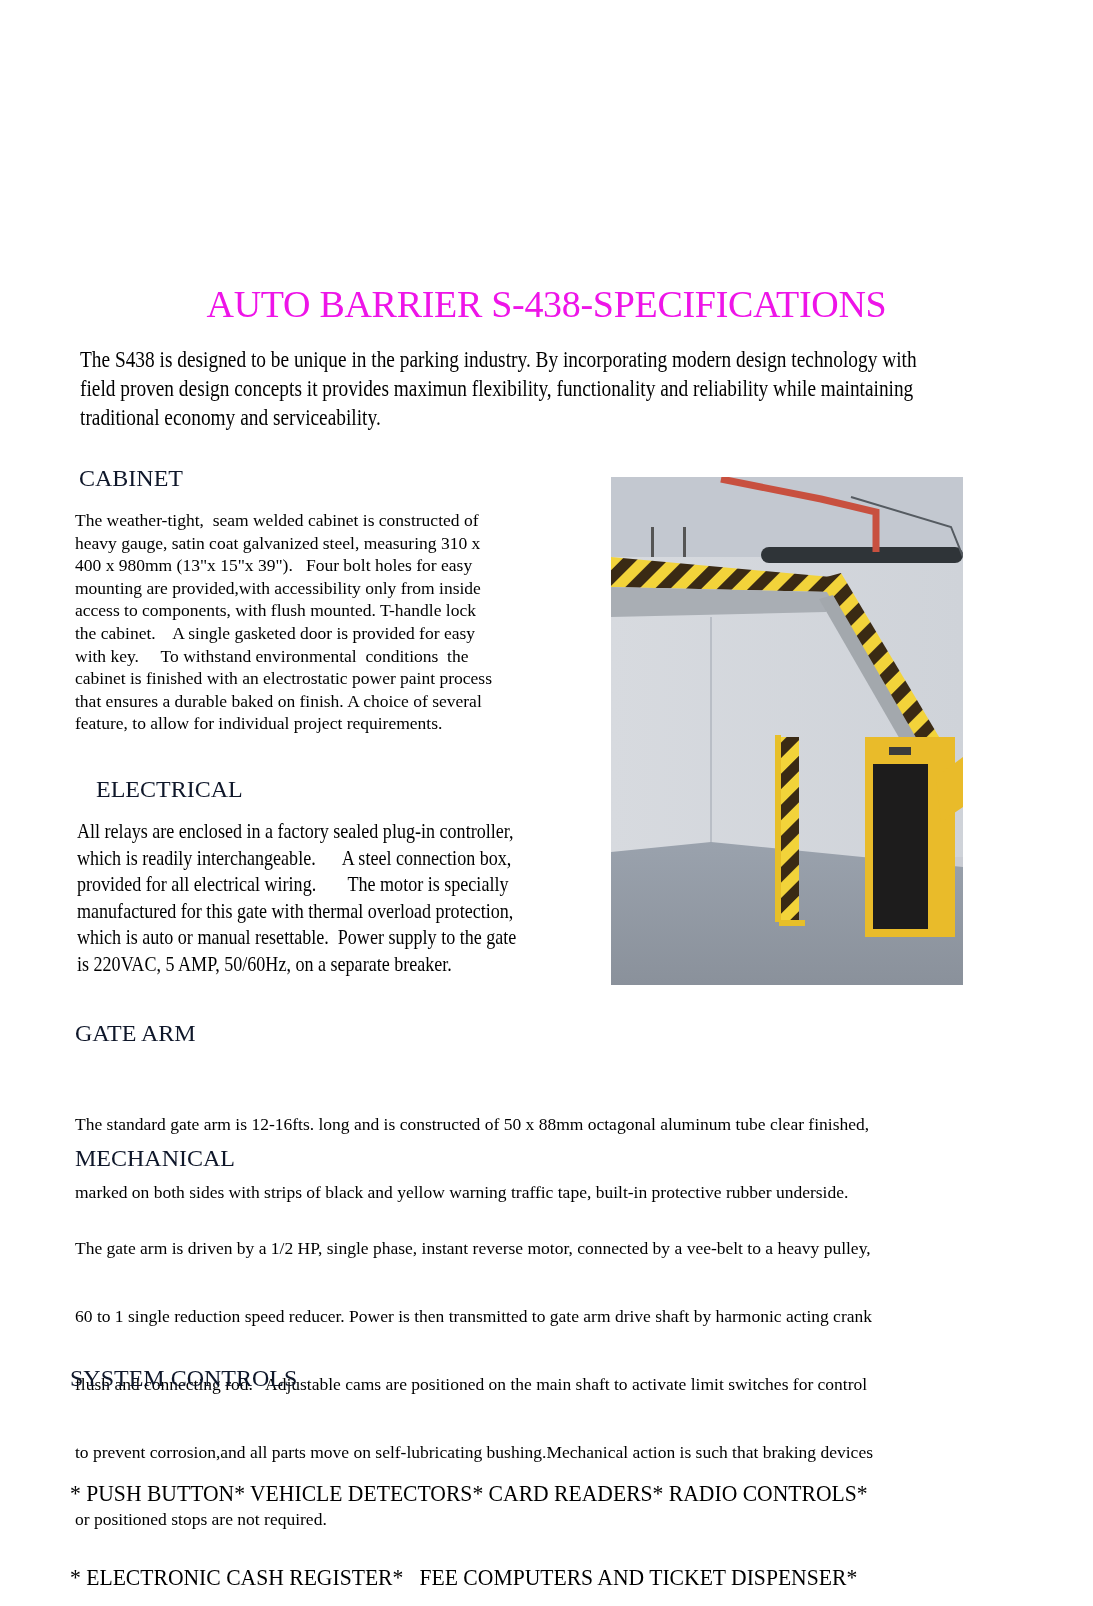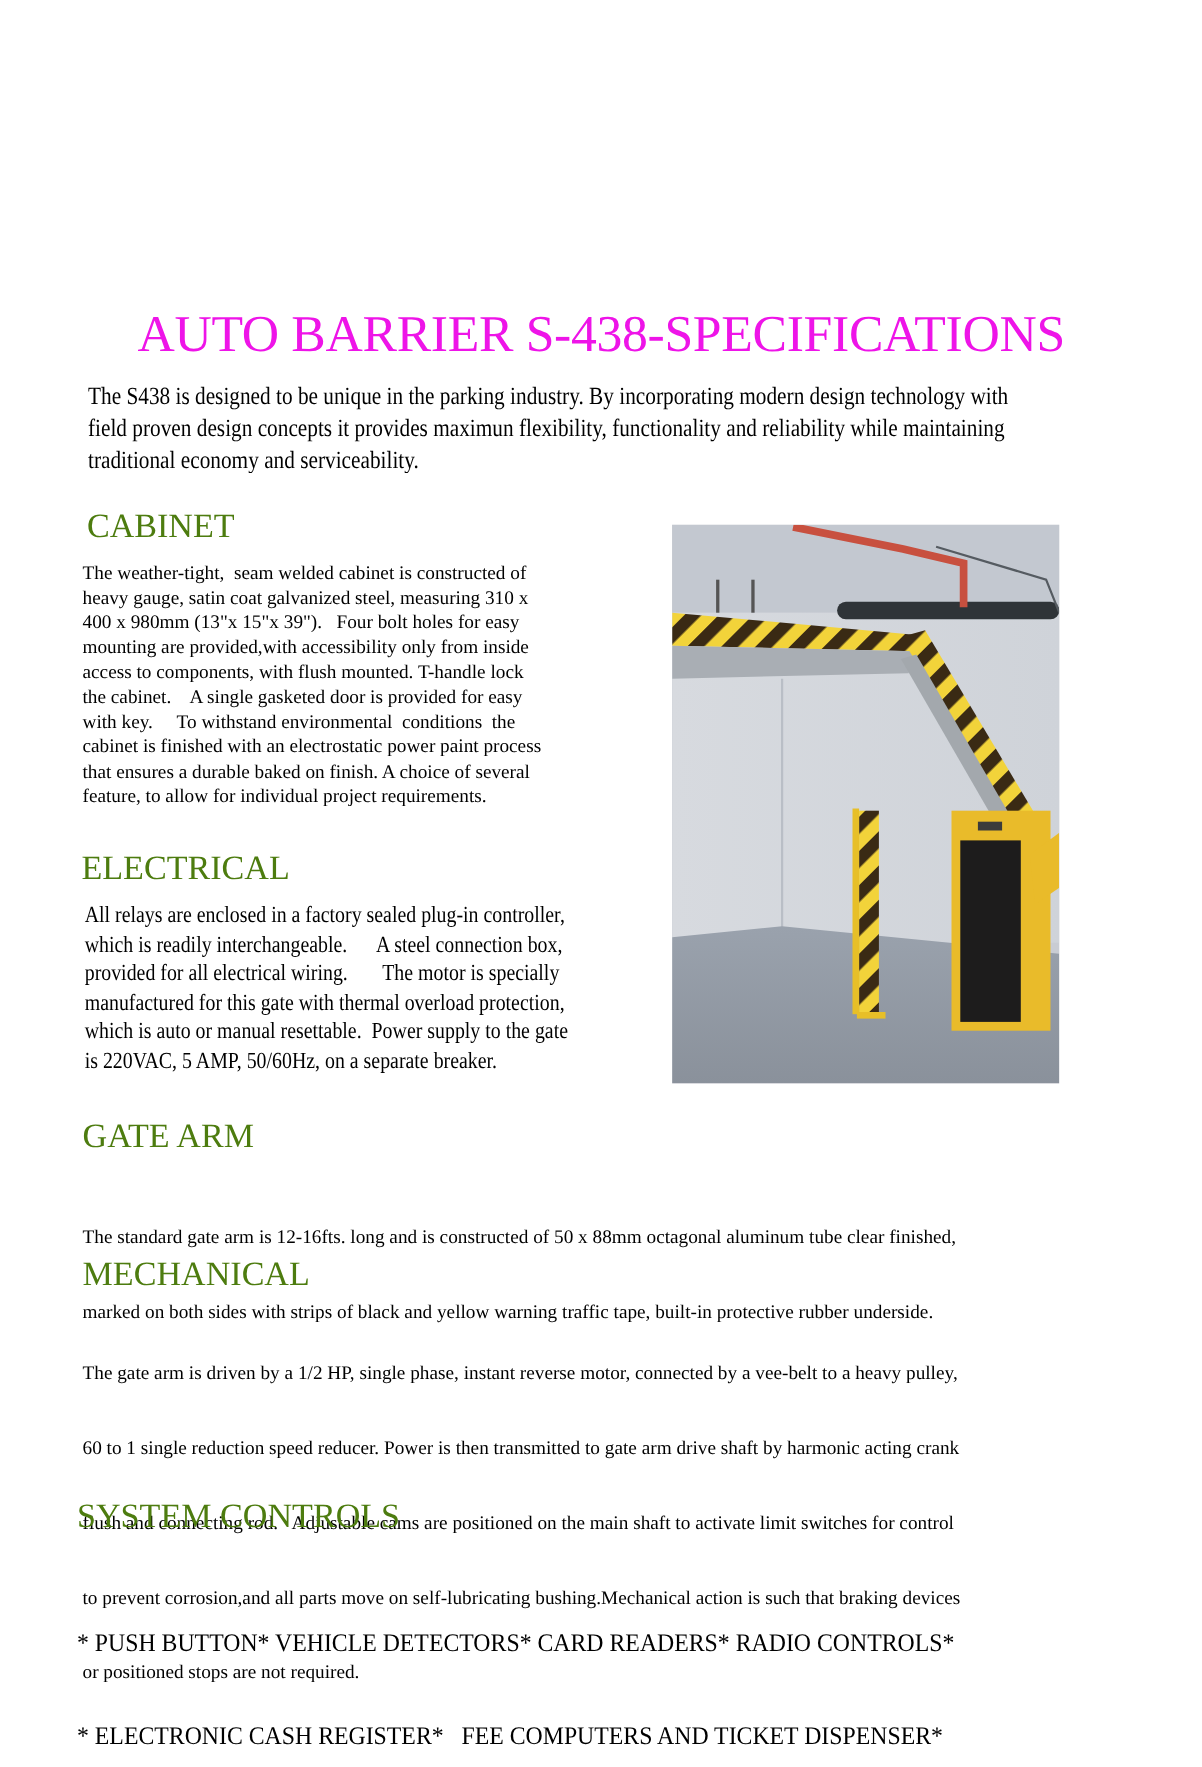--- a/index.html
+++ b/index.html
@@ -1,23 +1,23 @@
 <!DOCTYPE html>
 <html><head>
   <meta charset="utf-8">
   <style>
     html, body { margin: 0; padding: 0; background: #ffffff; }
     body { width: 1093px; height: 1606px; position: relative; overflow: hidden;
            font-family: "Liberation Serif", "DejaVu Serif", serif; color: #000; }
     .abs { position: absolute; }
     .title { left: 0; width: 1093px; top: 276px; text-align: center; color: #ee14e8;
-             font-size: 47px; line-height: 56px; letter-spacing: -0.3px; white-space: nowrap; }
+             font-size: 38px; line-height: 56px; letter-spacing: -0.3px; white-space: nowrap; }
     .intro { left: 80px; top: 345px; width: 940px; font-size: 22.5px; line-height: 29px;
              transform: scaleX(0.86); transform-origin: left top; width: 1100px; }
-    .h { color: #4d7c0f; font-size: 31px; line-height: 36px; white-space: nowrap; }
+    .h { color: #0f172a; font-size: 24px; line-height: 36px; white-space: nowrap; }
     .body-col { font-size: 17.5px; line-height: 22.6px; width: 500px; }
     .line { white-space: pre; display: block; }
     .elec { font-size: 21px; line-height: 26.5px; transform: scaleX(0.86); transform-origin: left top; width: 600px; }
     .wide { font-size: 17.5px; line-height: 22.6px; white-space: pre; }
     .controls { font-size: 23px; line-height: 28px; white-space: pre; transform: scaleX(0.94); transform-origin: left top; }
     .photo { left: 611px; top: 477px; width: 352px; height: 508px; overflow: hidden; background: #c9ccd3; }
   </style>
 </head>
 <body>
 
@@ -36,21 +36,21 @@
   <span class="line">400 x 980mm (13"x 15"x 39").   Four bolt holes for easy</span>
   <span class="line">mounting are provided,with accessibility only from inside</span>
   <span class="line">access to components, with flush mounted. T-handle lock</span>
   <span class="line">the cabinet.    A single gasketed door is provided for easy</span>
   <span class="line">with key.     To withstand environmental  conditions  the</span>
   <span class="line">cabinet is finished with an electrostatic power paint process</span>
   <span class="line">that ensures a durable baked on finish. A choice of several</span>
   <span class="line">feature, to allow for individual project requirements.</span>
 </div>
 
-<div class="abs h" style="left:74px; top:771px;">ELECTRICAL</div>
+<div class="abs h" style="left:96px; top:771px;">ELECTRICAL</div>
 <div class="abs elec" style="left:77px; top:818px;">
   <span class="line">All relays are enclosed in a factory sealed plug-in controller,</span>
   <span class="line">which is readily interchangeable.      A steel connection box,</span>
   <span class="line">provided for all electrical wiring.       The motor is specially</span>
   <span class="line">manufactured for this gate with thermal overload protection,</span>
   <span class="line">which is auto or manual resettable.  Power supply to the gate</span>
   <span class="line">is 220VAC, 5 AMP, 50/60Hz, on a separate breaker.</span>
 </div>
 
 <div class="abs photo" title="Yellow auto barrier cabinet with black-and-yellow striped gate arm raised in a parking garage, with a striped bollard">

